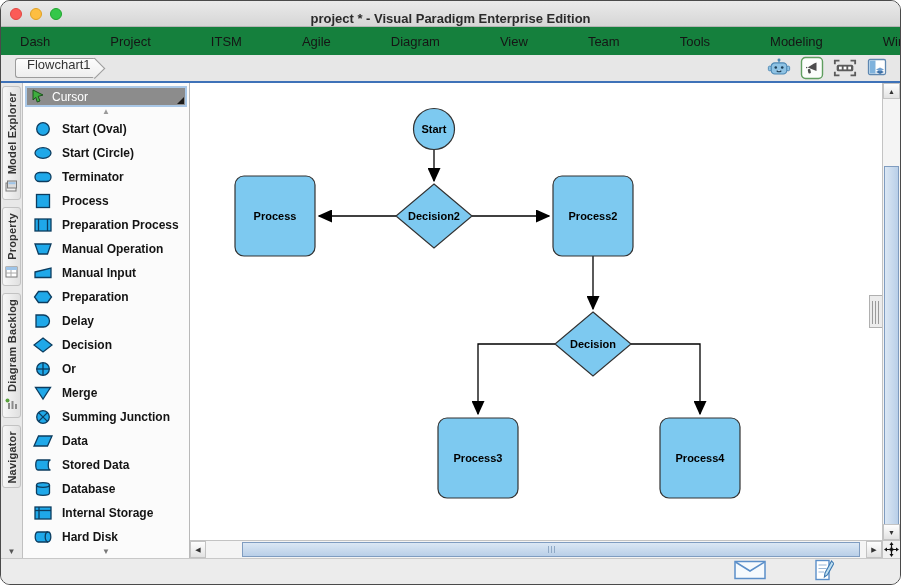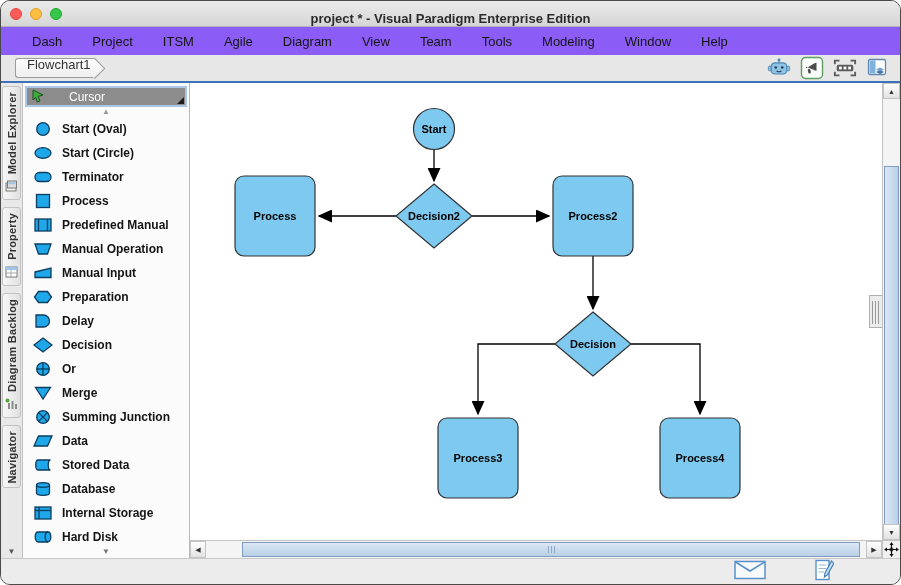--- a/index.html
+++ b/index.html
@@ -11,21 +11,21 @@
   .titlebar { height:26px; background:linear-gradient(#eaeaea,#d6d6d6); border-bottom:1px solid #b5b5b5;
               display:flex; align-items:flex-end; justify-content:center; position:relative; flex:0 0 auto; }
   .traffic { position:absolute; left:9px; top:7px; display:flex; gap:8px; }
   .light { width:12px; height:12px; border-radius:50%; }
   .light.red    { background:#fc5b57; border:1px solid #e04640; }
   .light.yellow { background:#fdbe41; border:1px solid #dfa023; }
   .light.green  { background:#34c74a; border:1px solid #1fa42e; }
   .title { font-size:13px; font-weight:bold; color:#2b2b2b; }
 
   
-  .menubar { height:28px; background:#8b5cf6; display:flex; align-items:center; padding-left:16px; flex:0 0 auto; }
+  .menubar { height:28px; background:#15803d; display:flex; align-items:center; padding-left:4px; flex:0 0 auto;gap:30px; }
   .menu-item { font-size:13px; color:#151515; padding:4px 15px; cursor:default; }
 
   
   .tabrow { height:26px; background:#e7e7e7; position:relative; display:flex; align-items:center; padding-left:14px; flex:0 0 auto; }
   .doc-tab { position:relative; height:20px; background:linear-gradient(#fdfdfd,#eeeeee);
              border:1px solid #9c9c9c; border-right:none; border-radius:3px 0 0 3px;
              display:flex; align-items:center; padding:0 4px 8px 11px; font-size:13px; color:#333; z-index:1; }
   .doc-tab::after { content:""; position:absolute; right:-8px; top:2.1px; width:14.4px; height:14.4px;
              background:linear-gradient(135deg,#fdfdfd,#eeeeee); border-top:1px solid #9c9c9c; border-right:1px solid #9c9c9c;
              transform:rotate(45deg); z-index:-1; }
@@ -42,21 +42,21 @@
   .v-tab { width:19px; border:1px solid #c2c2c2; border-radius:3px; background:linear-gradient(90deg,#f7f7f7,#e0e0e0);
            display:flex; flex-direction:column; align-items:center; padding:5px 0 3px 0; gap:4px; }
   .v-tab .v-label { writing-mode:vertical-rl; transform:rotate(180deg); font-size:11px; font-weight:bold; color:#333;
                     letter-spacing:0.2px; white-space:nowrap; }
   .strip-arrow { margin-top:auto; font-size:8px; color:#555; line-height:8px; }
 
   
   .palette { width:167px; background:#fbfbfb; border-right:1px solid #b9b9b9; position:relative; overflow:hidden;
              padding-top:2px; flex:0 0 auto; }
   .cursor-row { margin:1px 2px 0 2px; height:21px; background:#8c8c8c; border:2px solid #a9c7e6;
-                display:flex; align-items:center; gap:24px; padding-left:4px; color:#fff; font-size:12px; position:relative; }
+                display:flex; align-items:center; gap:7px; padding-left:4px; color:#fff; font-size:12px; position:relative; }
   .cursor-row .fold { position:absolute; right:1px; bottom:1px; width:0; height:0;
                       border-left:7px solid transparent; border-bottom:7px solid #1c1c1c; }
   .pal-scroll { text-align:center; font-size:8px; color:#9a9a9a; line-height:10px; height:10px; }
   .pal-scroll.bottom { position:absolute; bottom:1px; left:0; right:0; color:#777; background:#fbfbfb; }
   .pal-item { height:24px; display:flex; align-items:center; gap:9px; padding-left:10px; font-size:12px; color:#141414;font-weight:bold; }
   .pal-ico { width:20px; display:flex; justify-content:center; flex:0 0 auto; }
 
   
   .canvas-area { flex:1 1 auto; display:grid; grid-template-columns:1fr 18px; grid-template-rows:1fr 18px; min-width:0; }
   .canvas-viewport { position:relative; background:#ffffff; overflow:hidden;font-weight:bold; }
@@ -255,21 +255,21 @@
         <span>Process</span>
       </div>
       <div class="pal-item">
         <span class="pal-ico">
           <svg width="20" height="16" viewBox="0 0 20 16">
               <rect class="shp" x="2" y="2" width="16" height="12"></rect>
             <line class="shp-line" x1="5.5" y1="2" x2="5.5" y2="14"></line>
               <line class="shp-line" x1="14.5" y1="2" x2="14.5" y2="14"></line>
             </svg>
         </span>
-        <span>Predefined Manual</span>
+        <span>Preparation Process</span>
       </div>
       <div class="pal-item">
         <span class="pal-ico">
           <svg width="20" height="16" viewBox="0 0 20 16">
               <polygon class="shp" points="2,3 18,3 14.5,13 5.5,13"></polygon>
             </svg>
         </span>
         <span>Manual Operation</span>
       </div>
       <div class="pal-item">

